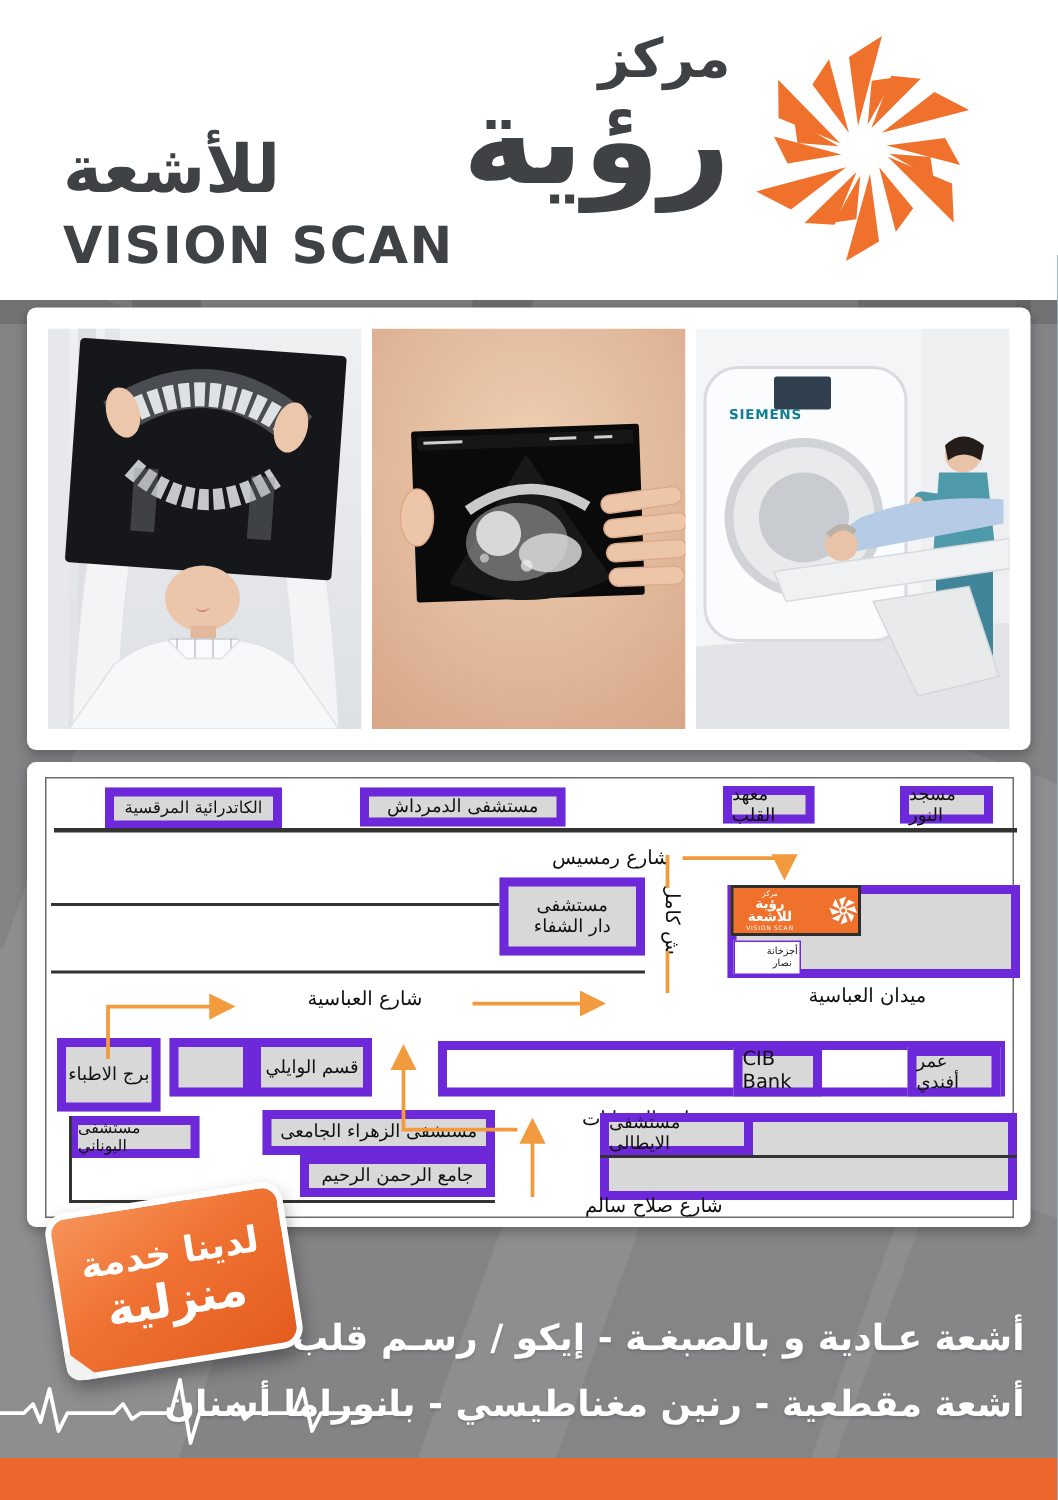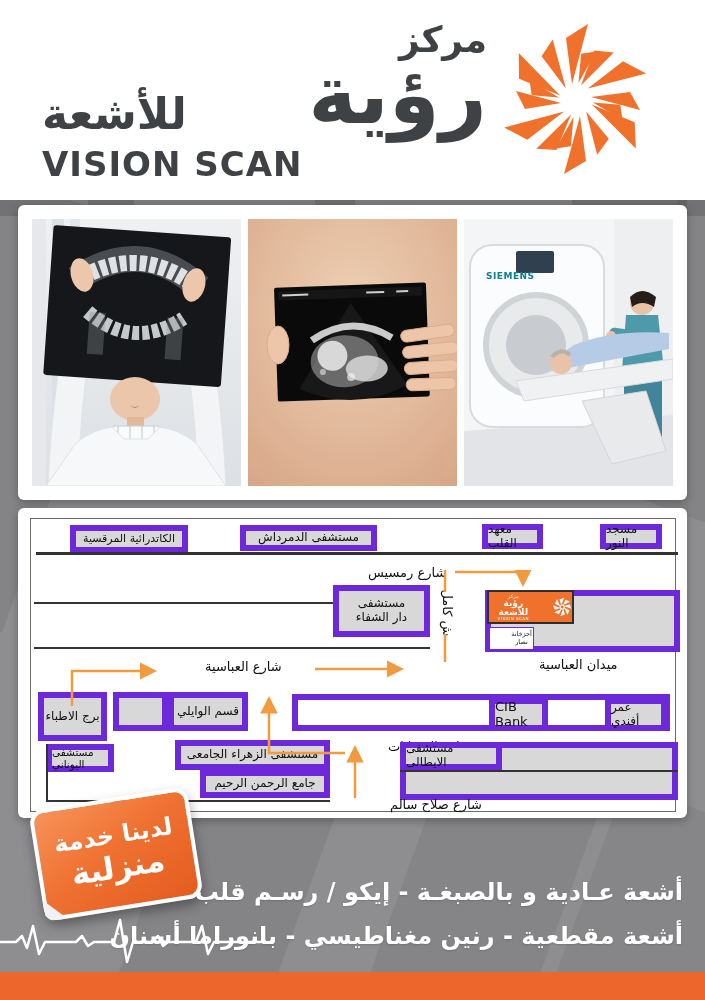--- a/index.html
+++ b/index.html
@@ -241,21 +241,21 @@
     <div class="mlabel" style="left:187px;top:151px;">شارع العباسية</div>
 
     <div class="mbox" style="left:20px;top:184px;width:69px;height:49px;">برج الاطباء</div>
     <div class="mbox" style="left:95px;top:184px;width:55px;height:39px;"></div>
     <div class="mbox" style="left:150px;top:184px;width:80px;height:39px;">قسم الوايلي</div>
     <div class="mbox mwhite" style="left:274px;top:186px;width:378px;height:37px;"></div>
     <div class="mbox" style="left:471px;top:190px;width:59px;height:33px;direction:ltr;font-size:13px;">CIB Bank</div>
     <div class="mbox" style="left:587px;top:190px;width:62px;height:33px;">عمر أفندي</div>
     <div class="mlabel" style="left:370px;top:231px;">شارع السرايات</div>
 
-    <div class="mbox" style="left:28px;top:236px;width:68px;height:28px;font-size:10.5px;">مستشفى اليوناني</div>
+    <div class="mbox" style="left:28px;top:236px;width:87px;height:28px;font-size:10.5px;">مستشفى اليوناني</div>
     <div class="mline" style="left:28px;top:292px;width:284px;height:2px;"></div>
     <div class="mline" style="left:28px;top:236px;width:2px;height:58px;"></div>
     <div class="mbox" style="left:157px;top:232px;width:155px;height:30px;">مستشفى الزهراء الجامعى</div>
     <div class="mbox" style="left:182px;top:262px;width:130px;height:28px;">جامع الرحمن الرحيم</div>
     <div class="mbox" style="left:382px;top:234px;width:278px;height:58px;"></div>
     <div class="mline" style="left:382px;top:262px;width:278px;height:2px;"></div>
     <div class="mbox" style="left:382px;top:234px;width:102px;height:28px;">مستشفى الايطالى</div>
     <div class="mlabel" style="left:372px;top:289px;">شارع صلاح سالم</div>
 
     <svg class="abs" style="left:0;top:0;pointer-events:none;" width="669" height="310" viewBox="0 0 669 310">

